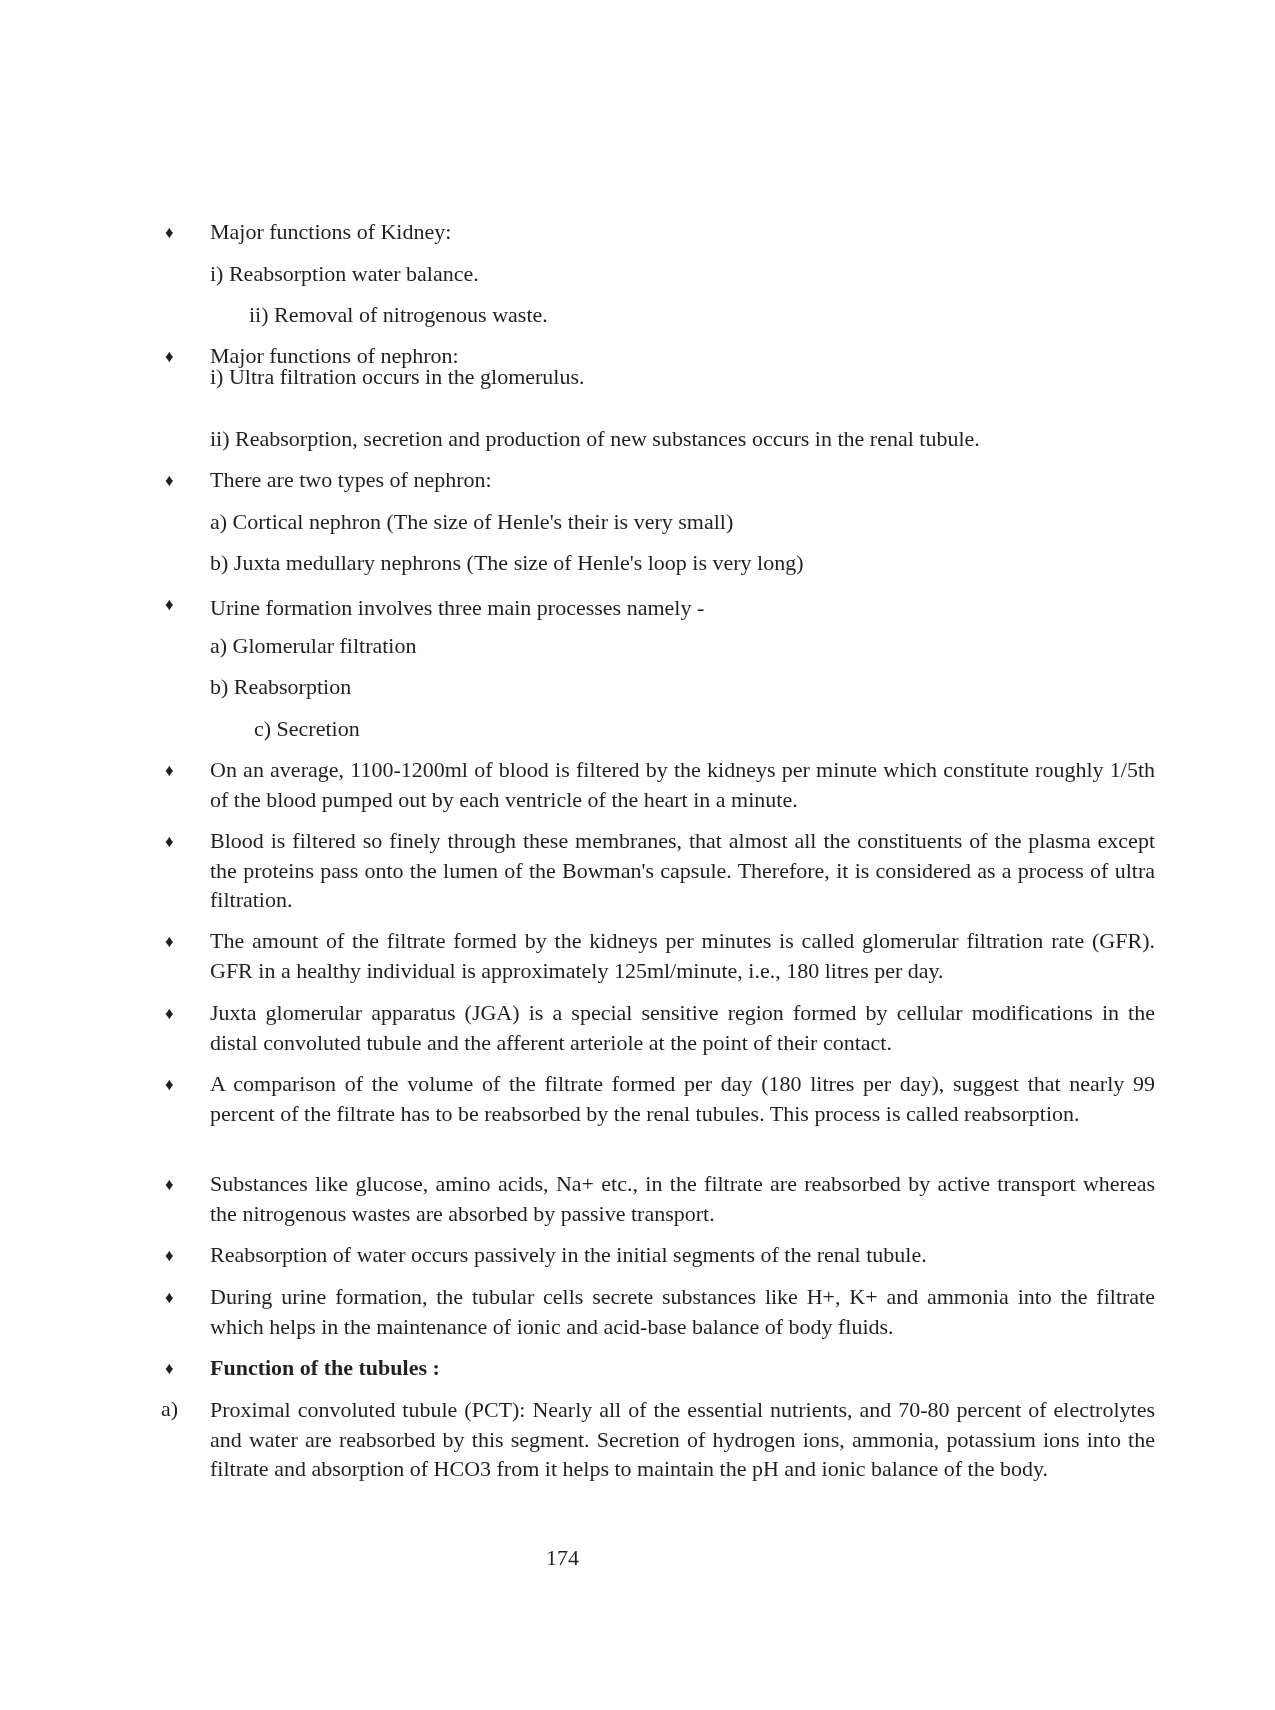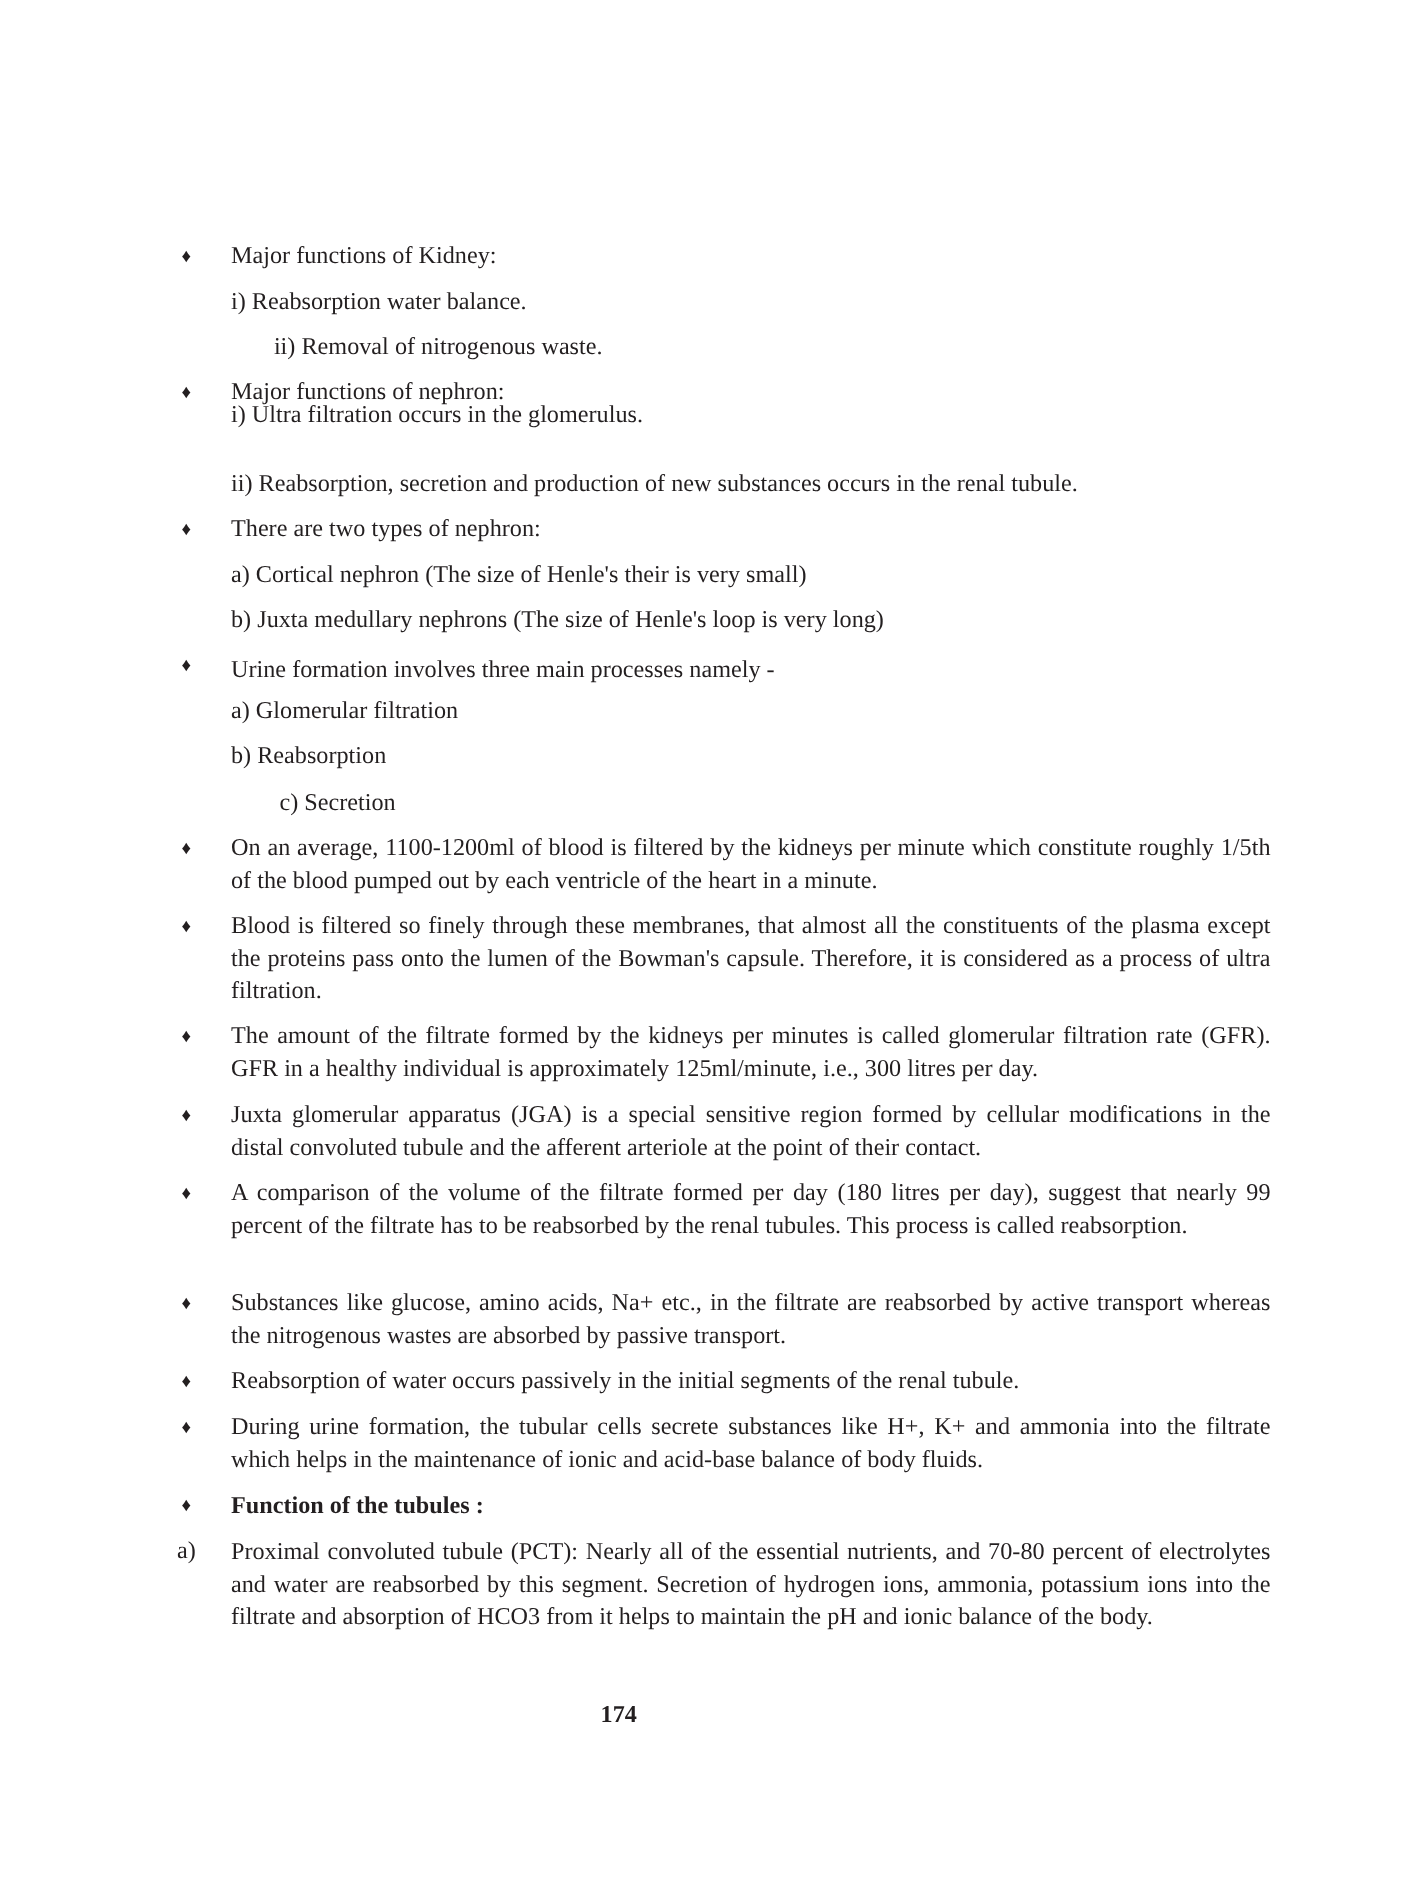--- a/index.html
+++ b/index.html
@@ -7,21 +7,21 @@
       font-family: "Liberation Serif", "DejaVu Serif", serif; color: #231f20; }
     .page { position: absolute; left: 0; top: 0; width: 1275px; height: 1710px; }
     .bullet { position: absolute; left: 165px; font-size: 17px; line-height: 22px; }
     .marker { position: absolute; left: 161px; font-size: 22px; line-height: 22px; }
     .text { position: absolute; left: 210px; width: 945px; font-size: 22px; line-height: 29.5px;
       text-align: justify; }
     .text.last-line-left { text-align-last: left; }
     .sub { position: absolute; left: 210px; font-size: 22px; line-height: 29px; white-space: nowrap; }
     .bold { font-weight: bold; }
     .pagenum { position: absolute; left: 0; width: 1125px; top: 1545px; text-align: center;
-      font-size: 22px; font-weight: bold; }
+      font-size: 22px; font-weight: normal; }
   </style>
 </head>
 <body>
 
 <div class="page">
   <div id="content">
       <div class="bullet" style="top: 222px;">♦</div>
       <div class="text last-line-left" style="top: 217px;">Major functions of Kidney:</div>
       <div class="sub" style="top: 259px;">i) Reabsorption water balance.</div>
       <div class="sub" style="top: 300px; margin-left: 39px;">ii) Removal of nitrogenous waste.</div>
@@ -36,21 +36,21 @@
       <div class="bullet" style="top: 594px;">♦</div>
       <div class="text last-line-left" style="top: 593px;">Urine formation involves three main processes namely -</div>
       <div class="sub" style="top: 631px;">a) Glomerular filtration</div>
       <div class="sub" style="top: 672px;">b) Reabsorption</div>
       <div class="sub" style="top: 714px; margin-left: 44px;">c) Secretion</div>
       <div class="bullet" style="top: 760px;">♦</div>
       <div class="text last-line-left" style="top: 755px;">On an average, 1100-1200ml of blood is filtered by the kidneys per minute which constitute roughly 1/5th of the blood pumped out by each ventricle of the heart in a minute.</div>
       <div class="bullet" style="top: 831px;">♦</div>
       <div class="text last-line-left" style="top: 826px;">Blood is filtered so finely through these membranes, that almost all the constituents of the plasma except the proteins pass onto the lumen of the Bowman's capsule. Therefore, it is considered as a process of ultra filtration.</div>
       <div class="bullet" style="top: 931px;">♦</div>
-      <div class="text last-line-left" style="top: 926px;">The amount of the filtrate formed by the kidneys per minutes is called glomerular filtration rate (GFR). GFR in a healthy individual is approximately 125ml/minute, i.e., 300 litres per day.</div>
+      <div class="text last-line-left" style="top: 926px;">The amount of the filtrate formed by the kidneys per minutes is called glomerular filtration rate (GFR). GFR in a healthy individual is approximately 125ml/minute, i.e., 180 litres per day.</div>
       <div class="bullet" style="top: 1003px;">♦</div>
       <div class="text last-line-left" style="top: 998px;">Juxta glomerular apparatus (JGA) is a special sensitive region formed by cellular modifications in the distal convoluted tubule and the afferent arteriole at the point of their contact.</div>
       <div class="bullet" style="top: 1074px;">♦</div>
       <div class="text last-line-left" style="top: 1069px;">A comparison of the volume of the filtrate formed per day (180 litres per day), suggest that nearly 99 percent of the filtrate has to be reabsorbed by the renal tubules. This process is called reabsorption.</div>
       <div class="bullet" style="top: 1174px;">♦</div>
       <div class="text last-line-left" style="top: 1169px;">Substances like glucose, amino acids, Na+ etc., in the filtrate are reabsorbed by active transport whereas the nitrogenous wastes are absorbed by passive transport.</div>
       <div class="bullet" style="top: 1245px;">♦</div>
       <div class="text last-line-left" style="top: 1240px;">Reabsorption of water occurs passively in the initial segments of the renal tubule.</div>
       <div class="bullet" style="top: 1287px;">♦</div>
       <div class="text last-line-left" style="top: 1282px;">During urine formation, the tubular cells secrete substances like H+, K+ and ammonia into the filtrate which helps in the maintenance of ionic and acid-base balance of body fluids.</div>

